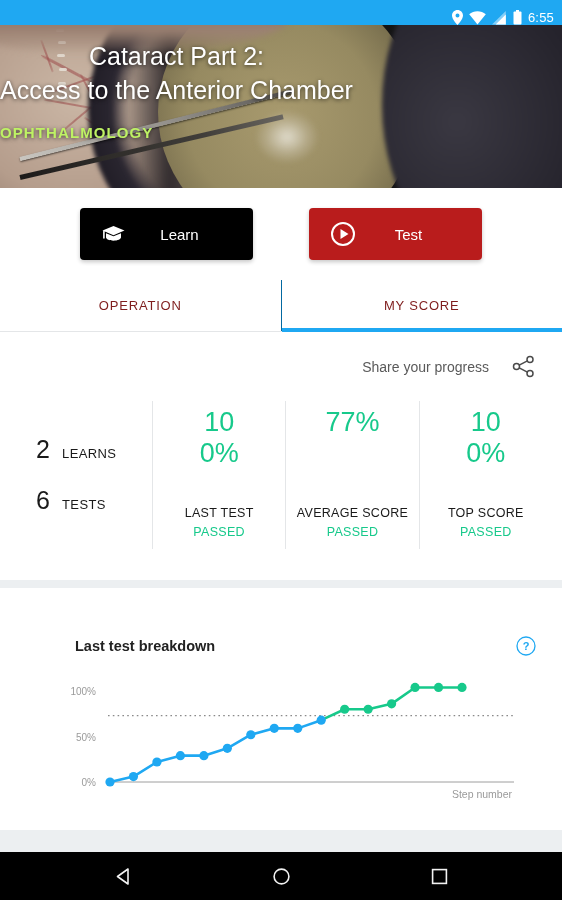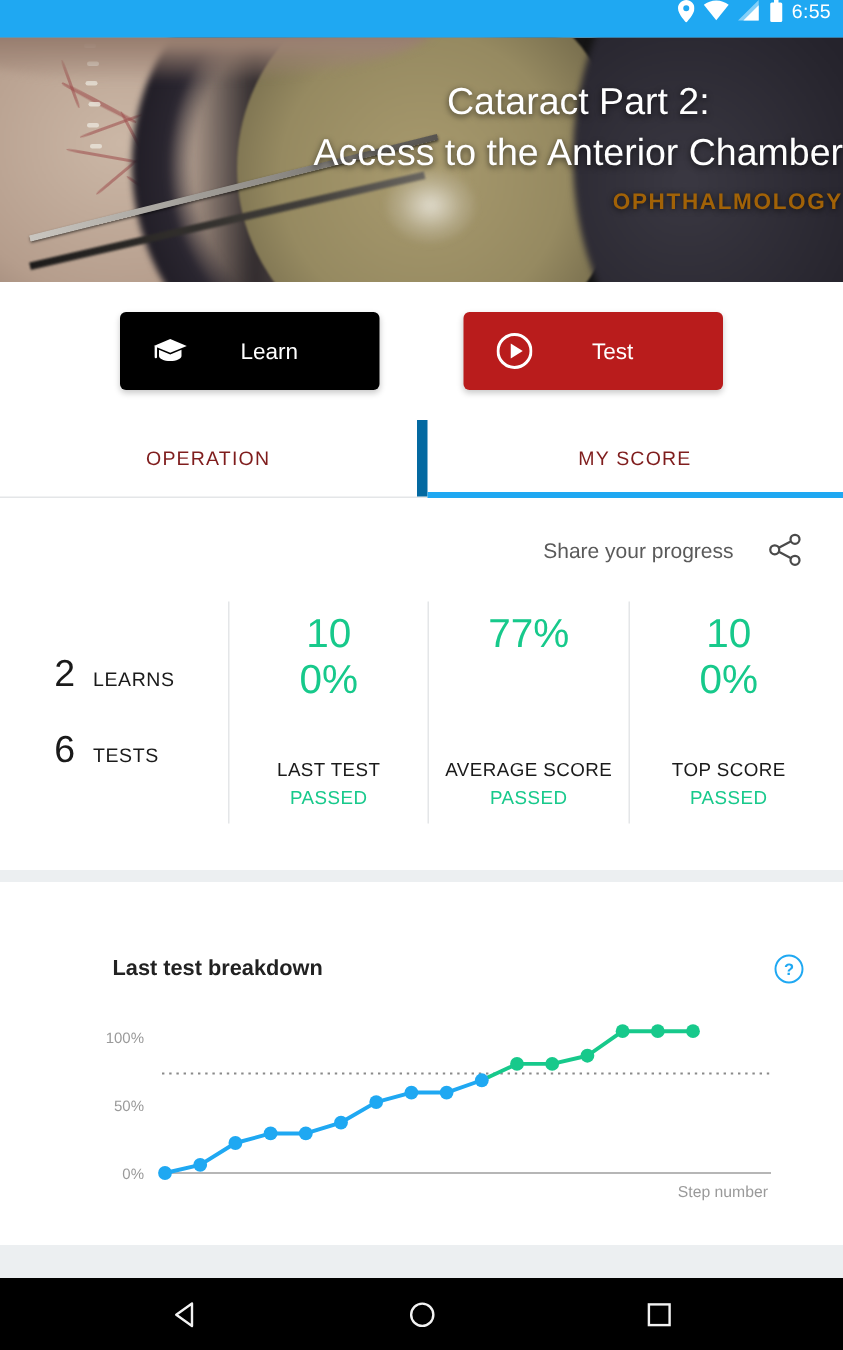--- a/index.html
+++ b/index.html
@@ -8,21 +8,21 @@
     font-family: "Liberation Sans", sans-serif;
     background: #ffffff;
     overflow: hidden;
   }
   #app { position: relative; width: 562px; height: 900px; background: #eceff1; }
 
   
   .statusbar {
     position: absolute; top: 0; left: 0; width: 562px; height: 25px;
     background: #1fa8f2;
-    display: flex; align-items: flex-start; justify-content: flex-end;
+    display: flex; align-items: flex-end; justify-content: flex-end;
     padding-right: 8px; gap: 6px; z-index: 40;
   }
   .statusbar .si { display: inline-flex; align-items: center; }
   .status-time {
     color: #ffffff; font-size: 13px; letter-spacing: .2px;
     font-family: "Liberation Sans", sans-serif;
   }
 
   
   .hero {
@@ -84,31 +84,31 @@
   .eyelid-top {
     position: absolute; left: -30px; top: -34px; width: 320px; height: 64px;
     background: linear-gradient(180deg, #6e584c 0%, #9c8273 60%, rgba(156,130,115,0) 100%);
     border-radius: 0 0 60% 40%; filter: blur(3px);
   }
   .lashes { position: absolute; left: 56px; top: 0px; width: 22px; height: 110px; }
   .lash { position: absolute; width: 8px; height: 3px; background: #e8e2d8; opacity: .85; border-radius: 2px; filter: blur(.4px); }
 
   .hero-text {
     position: absolute; inset: 0; z-index: 5;
-    display: flex; flex-direction: column; align-items: flex-end;
-    padding-top: 26px;
+    display: flex; flex-direction: column; align-items: flex-start;
+    padding-top: 14px;
   }
   .hero-title {
     color: #ffffff; font-size: 25px; line-height: 34px; font-weight: 400;
     text-align: center; text-shadow: 0 1px 4px rgba(0,0,0,.65);
     max-width: 470px;
   }
   .hero-sub {
-    margin-top: 7px;
-    color: #a16207; font-size: 15px; font-weight: bold; letter-spacing: 1.1px;
+    margin-top: 17px;
+    color: #bef264; font-size: 15px; font-weight: bold; letter-spacing: 1.1px;
     text-shadow: 0 1px 4px rgba(0,0,0,.7);
   }
 
   
   .actions {
     position: absolute; top: 188px; left: 0; width: 562px; height: 92px;
     background: #ffffff;
     display: flex; align-items: center; justify-content: center; gap: 56px;
   }
   .abtn {
@@ -128,21 +128,21 @@
   
   .tabs {
     position: absolute; top: 280px; left: 0; width: 562px; height: 52px;
     background: #ffffff; display: flex; border-bottom: 1px solid #e4e6e8;
   }
   .tab {
     flex: 1; display: flex; align-items: center; justify-content: center;
     font-size: 13px; letter-spacing: .8px; color: #7f1d1d; cursor: pointer;
     position: relative; font-weight: 500;
   }
-  .tab + .tab { border-left: 7px solid #0369a1; }
+  .tab + .tab { border-left: 1px solid #0369a1; }
   .tab.active::after {
     content: ""; position: absolute; left: 0; right: 0; bottom: -1px;
     height: 4px; background: #1fa8f2;
   }
 
   
   .card-top {
     position: absolute; top: 332px; left: 0; width: 562px; height: 248px;
     background: #ffffff;
   }

